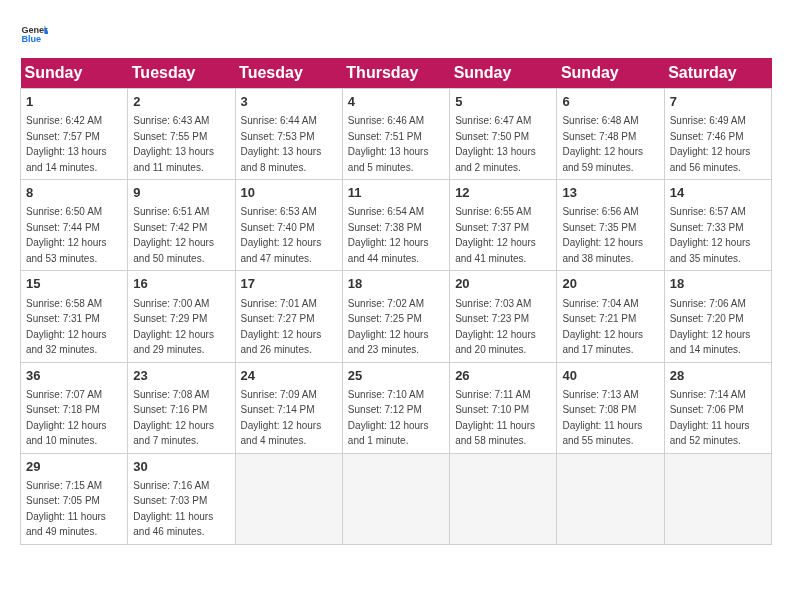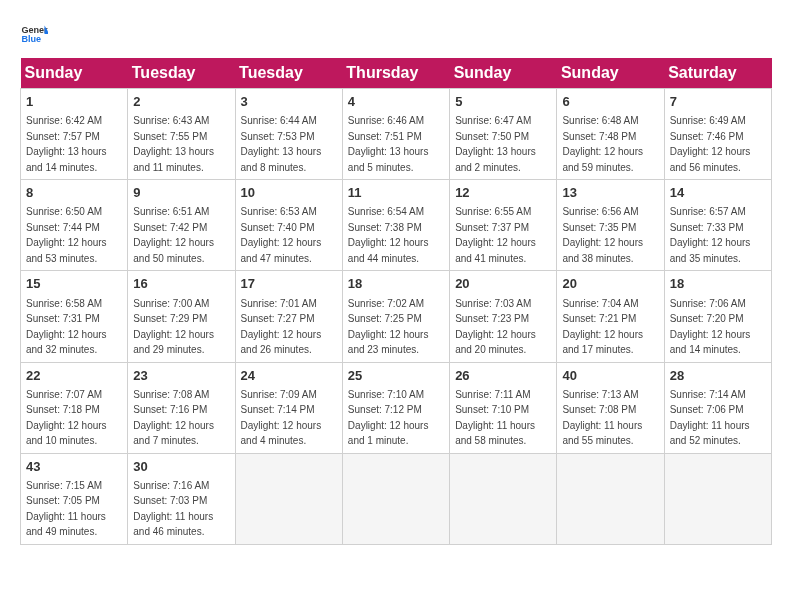--- a/index.html
+++ b/index.html
@@ -128,30 +128,30 @@
       <tr>
         <td><span class="day-number">15</span><span class="day-info">Sunrise: 6:58 AM<br>Sunset: 7:31 PM<br>Daylight: 12 hours and 32 minutes.</span></td>
         <td><span class="day-number">16</span><span class="day-info">Sunrise: 7:00 AM<br>Sunset: 7:29 PM<br>Daylight: 12 hours and 29 minutes.</span></td>
         <td><span class="day-number">17</span><span class="day-info">Sunrise: 7:01 AM<br>Sunset: 7:27 PM<br>Daylight: 12 hours and 26 minutes.</span></td>
         <td><span class="day-number">18</span><span class="day-info">Sunrise: 7:02 AM<br>Sunset: 7:25 PM<br>Daylight: 12 hours and 23 minutes.</span></td>
         <td><span class="day-number">20</span><span class="day-info">Sunrise: 7:03 AM<br>Sunset: 7:23 PM<br>Daylight: 12 hours and 20 minutes.</span></td>
         <td><span class="day-number">20</span><span class="day-info">Sunrise: 7:04 AM<br>Sunset: 7:21 PM<br>Daylight: 12 hours and 17 minutes.</span></td>
         <td><span class="day-number">18</span><span class="day-info">Sunrise: 7:06 AM<br>Sunset: 7:20 PM<br>Daylight: 12 hours and 14 minutes.</span></td>
       </tr>
       <tr>
-        <td><span class="day-number">22</span><span class="day-info">Sunrise: 7:07 AM<br>Sunset: 7:18 PM<br>Daylight: 12 hours and 10 minutes.</span></td>
+        <td><span class="day-number">36</span><span class="day-info">Sunrise: 7:07 AM<br>Sunset: 7:18 PM<br>Daylight: 12 hours and 10 minutes.</span></td>
         <td><span class="day-number">23</span><span class="day-info">Sunrise: 7:08 AM<br>Sunset: 7:16 PM<br>Daylight: 12 hours and 7 minutes.</span></td>
         <td><span class="day-number">24</span><span class="day-info">Sunrise: 7:09 AM<br>Sunset: 7:14 PM<br>Daylight: 12 hours and 4 minutes.</span></td>
         <td><span class="day-number">25</span><span class="day-info">Sunrise: 7:10 AM<br>Sunset: 7:12 PM<br>Daylight: 12 hours and 1 minute.</span></td>
         <td><span class="day-number">26</span><span class="day-info">Sunrise: 7:11 AM<br>Sunset: 7:10 PM<br>Daylight: 11 hours and 58 minutes.</span></td>
         <td><span class="day-number">40</span><span class="day-info">Sunrise: 7:13 AM<br>Sunset: 7:08 PM<br>Daylight: 11 hours and 55 minutes.</span></td>
         <td><span class="day-number">28</span><span class="day-info">Sunrise: 7:14 AM<br>Sunset: 7:06 PM<br>Daylight: 11 hours and 52 minutes.</span></td>
       </tr>
       <tr>
-        <td><span class="day-number">43</span><span class="day-info">Sunrise: 7:15 AM<br>Sunset: 7:05 PM<br>Daylight: 11 hours and 49 minutes.</span></td>
+        <td><span class="day-number">29</span><span class="day-info">Sunrise: 7:15 AM<br>Sunset: 7:05 PM<br>Daylight: 11 hours and 49 minutes.</span></td>
         <td><span class="day-number">30</span><span class="day-info">Sunrise: 7:16 AM<br>Sunset: 7:03 PM<br>Daylight: 11 hours and 46 minutes.</span></td>
         <td class="empty"></td>
         <td class="empty"></td>
         <td class="empty"></td>
         <td class="empty"></td>
         <td class="empty"></td>
       </tr>
     </tbody>
 </table>
 

